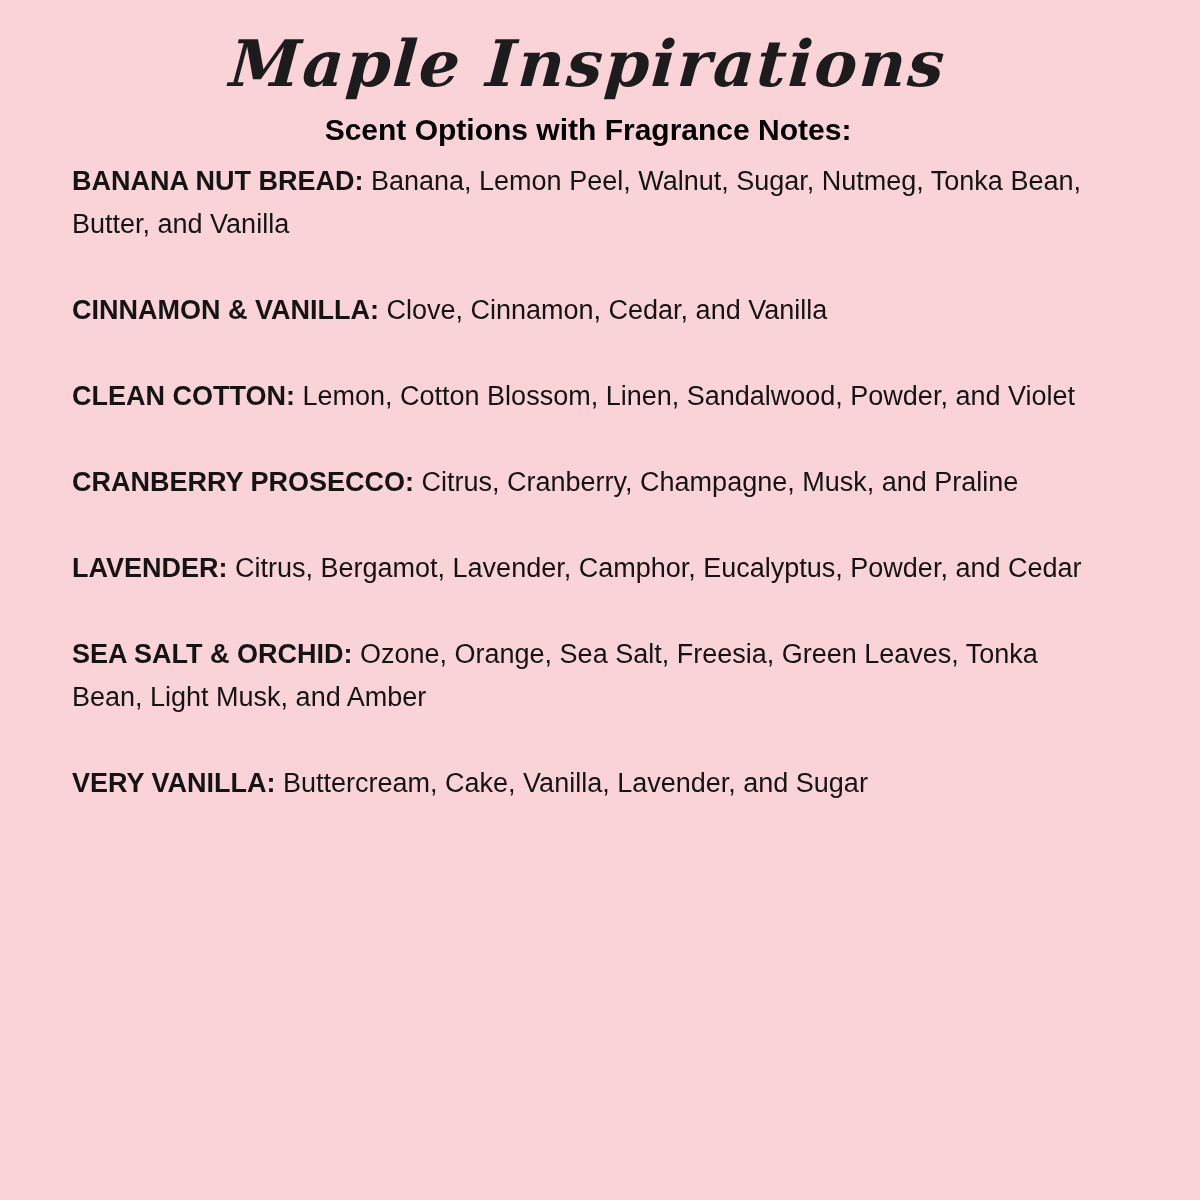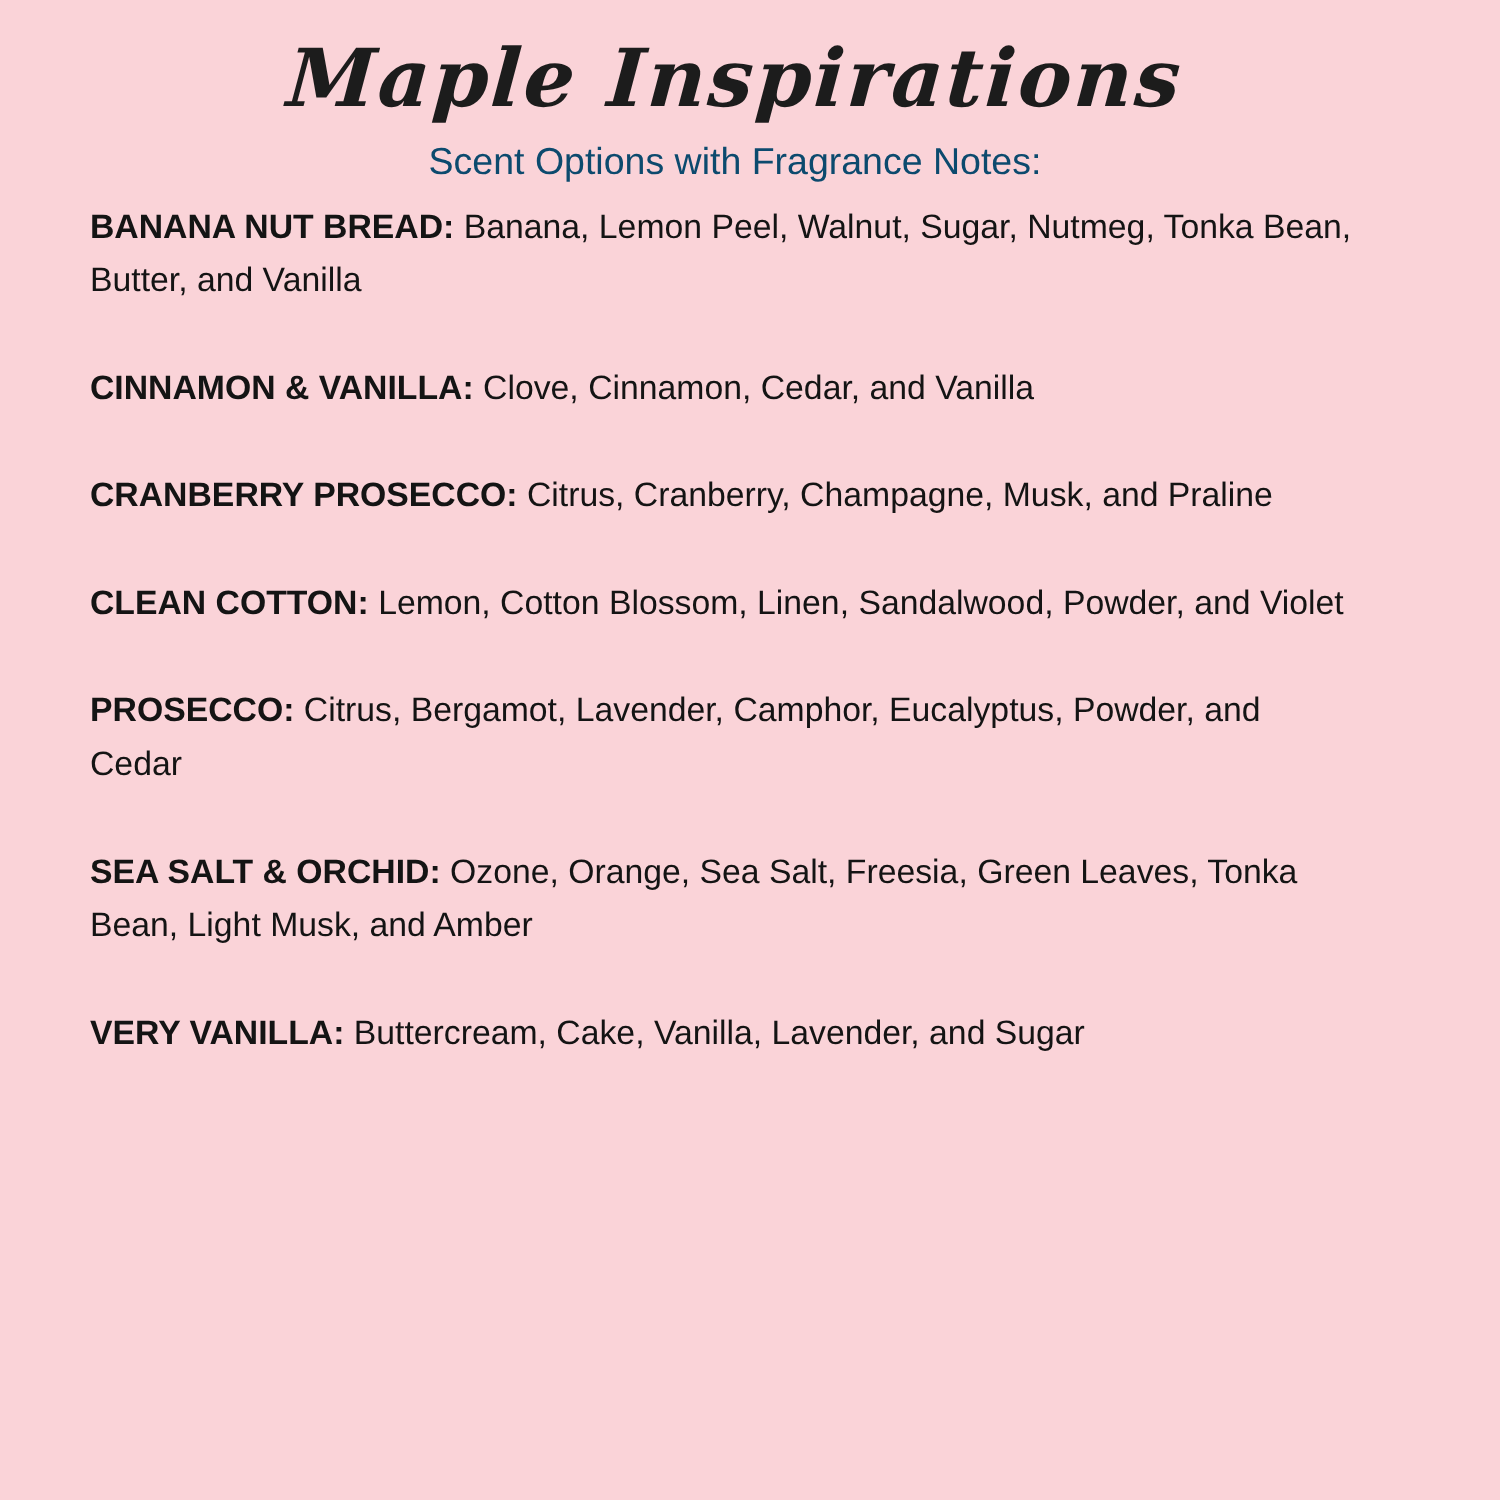--- a/index.html
+++ b/index.html
@@ -29,24 +29,24 @@
     font-size: 64px;
     line-height: 92px;
     letter-spacing: 2px;
     color: #1c1c1c;
     transform: skewX(-4deg);
   }
   .subtitle {
     margin: 0 0 10px 0;
     text-align: center;
     font-family: "Liberation Sans", sans-serif;
-    font-weight: 400;
+    font-weight: 700;
     font-size: 30px;
     line-height: 40px;
-    color: #0c4a6e;
+    color: #000000;
   }
   .entries {
     max-width: 1014px;
   }
   .scent-row {
     font-size: 27px;
     line-height: 43px;
     margin: 0 0 43px 0;
   }
   .scent-name {
@@ -60,24 +60,24 @@
 <body>
 
 <div class="page">
   <h1 class="script-title">Maple Inspirations</h1>
   <h2 class="subtitle">Scent Options with Fragrance Notes:</h2>
   <div class="entries">
   <p class="scent-row"><span class="scent-name">BANANA NUT BREAD: </span><span class="scent-notes">Banana, Lemon Peel, Walnut, Sugar, Nutmeg, Tonka Bean, Butter, and Vanilla</span></p>
 
   <p class="scent-row"><span class="scent-name">CINNAMON &amp; VANILLA: </span><span class="scent-notes">Clove, Cinnamon, Cedar, and Vanilla</span></p>
 
+  <p class="scent-row"><span class="scent-name">CLEAN COTTON: </span><span class="scent-notes">Lemon, Cotton Blossom, Linen, Sandalwood, Powder, and Violet</span></p>
+
   <p class="scent-row"><span class="scent-name">CRANBERRY PROSECCO: </span><span class="scent-notes">Citrus, Cranberry, Champagne, Musk, and Praline</span></p>
 
-  <p class="scent-row"><span class="scent-name">CLEAN COTTON: </span><span class="scent-notes">Lemon, Cotton Blossom, Linen, Sandalwood, Powder, and Violet</span></p>
-
-  <p class="scent-row"><span class="scent-name">PROSECCO: </span><span class="scent-notes">Citrus, Bergamot, Lavender, Camphor, Eucalyptus, Powder, and Cedar</span></p>
+  <p class="scent-row"><span class="scent-name">LAVENDER: </span><span class="scent-notes">Citrus, Bergamot, Lavender, Camphor, Eucalyptus, Powder, and Cedar</span></p>
 
 
   <p class="scent-row"><span class="scent-name">SEA SALT &amp; ORCHID: </span><span class="scent-notes">Ozone, Orange, Sea Salt, Freesia, Green Leaves, Tonka Bean, Light Musk, and Amber</span></p>
 
   <p class="scent-row"><span class="scent-name">VERY VANILLA: </span><span class="scent-notes">Buttercream, Cake, Vanilla, Lavender, and Sugar</span></p>
 </div>
 </div>
 
 </body></html>

